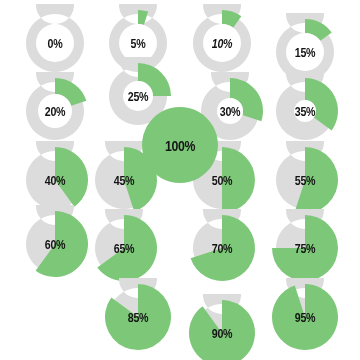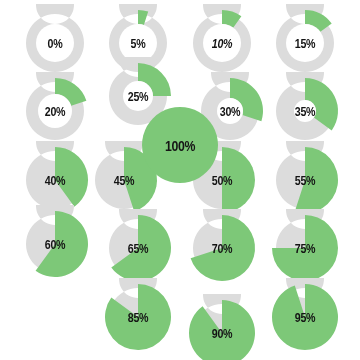--- a/index.html
+++ b/index.html
@@ -59,21 +59,21 @@
       <div class="label" style="font-size: 13px; transform: translate(-50%, -50%) scaleX(0.82);">5%</div>
     </div>
     <div class="gauge" style="left: 222px; top: 43px; width: 78px; height: 78px; font-style: italic;">
       <svg width="78" height="78" viewBox="0 0 78 78">
         <path d="M 39 10 A 29 29 0 1 1 38.99 10 Z M 39 20 A 19 19 0 1 0 38.99 20 Z" fill="#dcdcdc" fill-rule="evenodd"></path>
         <path d="M 39 6 A 33 33 0 0 1 58.39691332565161 12.302439185626735 L 50.16791979355699 23.628677106875998 A 19 19 0 0 0 39 20 Z" fill="#7dc878"></path>
         <circle cx="39" cy="39" r="19" fill="#ffffff"></circle>
       </svg>
       <div class="label" style="font-size: 13px; transform: translate(-50%, -50%) scaleX(0.82);">10%</div>
     </div>
-    <div class="gauge" style="left: 305px; top: 43px; width: 78px; height: 78px;">
+    <div class="gauge" style="left: 305px; top: 52px; width: 78px; height: 78px;">
       <svg width="78" height="78" viewBox="0 0 78 78">
         <path d="M 39 10 A 29 29 0 1 1 38.99 10 Z M 39 20 A 19 19 0 1 0 38.99 20 Z" fill="#dcdcdc" fill-rule="evenodd"></path>
         <path d="M 39 6 A 33 33 0 0 1 65.69756081437326 19.603086674348386 L 54.371322893124 27.83208020644301 A 19 19 0 0 0 39 20 Z" fill="#7dc878"></path>
         <circle cx="39" cy="39" r="19" fill="#ffffff"></circle>
       </svg>
       <div class="label" style="font-size: 13px; transform: translate(-50%, -50%) scaleX(0.82);">15%</div>
     </div>
     <div class="gauge" style="left: 55px; top: 111px; width: 78px; height: 78px; align-items: center;">
       <svg width="78" height="78" viewBox="0 0 78 78">
         <path d="M 39 10 A 29 29 0 1 1 38.99 10 Z M 39 20 A 19 19 0 1 0 38.99 20 Z" fill="#dcdcdc" fill-rule="evenodd"></path>
@@ -134,21 +134,21 @@
       </svg>
       <div class="label" style="font-size: 13px; transform: translate(-50%, -50%) scaleX(0.82);">55%</div>
     </div>
     <div class="gauge" style="left: 55px; top: 244px; width: 78px; height: 78px;">
       <svg width="78" height="78" viewBox="0 0 78 78">
         <path d="M 39 10 A 29 29 0 1 1 38.99 10 Z M 39 20 A 19 19 0 1 0 38.99 20 Z" fill="#dcdcdc" fill-rule="evenodd"></path>
         <path d="M 39 39 L 39 6 A 33 33 0 1 1 19.60308667434839 65.69756081437326 Z" fill="#7dc878"></path>
       </svg>
       <div class="label" style="font-size: 13px; transform: translate(-50%, -50%) scaleX(0.82);">60%</div>
     </div>
-    <div class="gauge" style="left: 138px; top: 248px; width: 78px; height: 78px;">
+    <div class="gauge" style="left: 124px; top: 248px; width: 78px; height: 78px;">
       <svg width="78" height="78" viewBox="0 0 78 78">
         <path d="M 39 10 A 29 29 0 1 1 38.99 10 Z M 39 20 A 19 19 0 1 0 38.99 20 Z" fill="#dcdcdc" fill-rule="evenodd"></path>
         <path d="M 39 39 L 39 6 A 33 33 0 1 1 12.302439185626739 58.39691332565162 Z" fill="#7dc878"></path>
       </svg>
       <div class="label" style="font-size: 13px; transform: translate(-50%, -50%) scaleX(0.82);">65%</div>
     </div>
     <div class="gauge" style="left: 222px; top: 248px; width: 78px; height: 78px;">
       <svg width="78" height="78" viewBox="0 0 78 78">
         <path d="M 39 10 A 29 29 0 1 1 38.99 10 Z M 39 20 A 19 19 0 1 0 38.99 20 Z" fill="#dcdcdc" fill-rule="evenodd"></path>
         <path d="M 39 39 L 39 6 A 33 33 0 1 1 7.615134962259937 49.19756081437328 Z" fill="#7dc878"></path>

